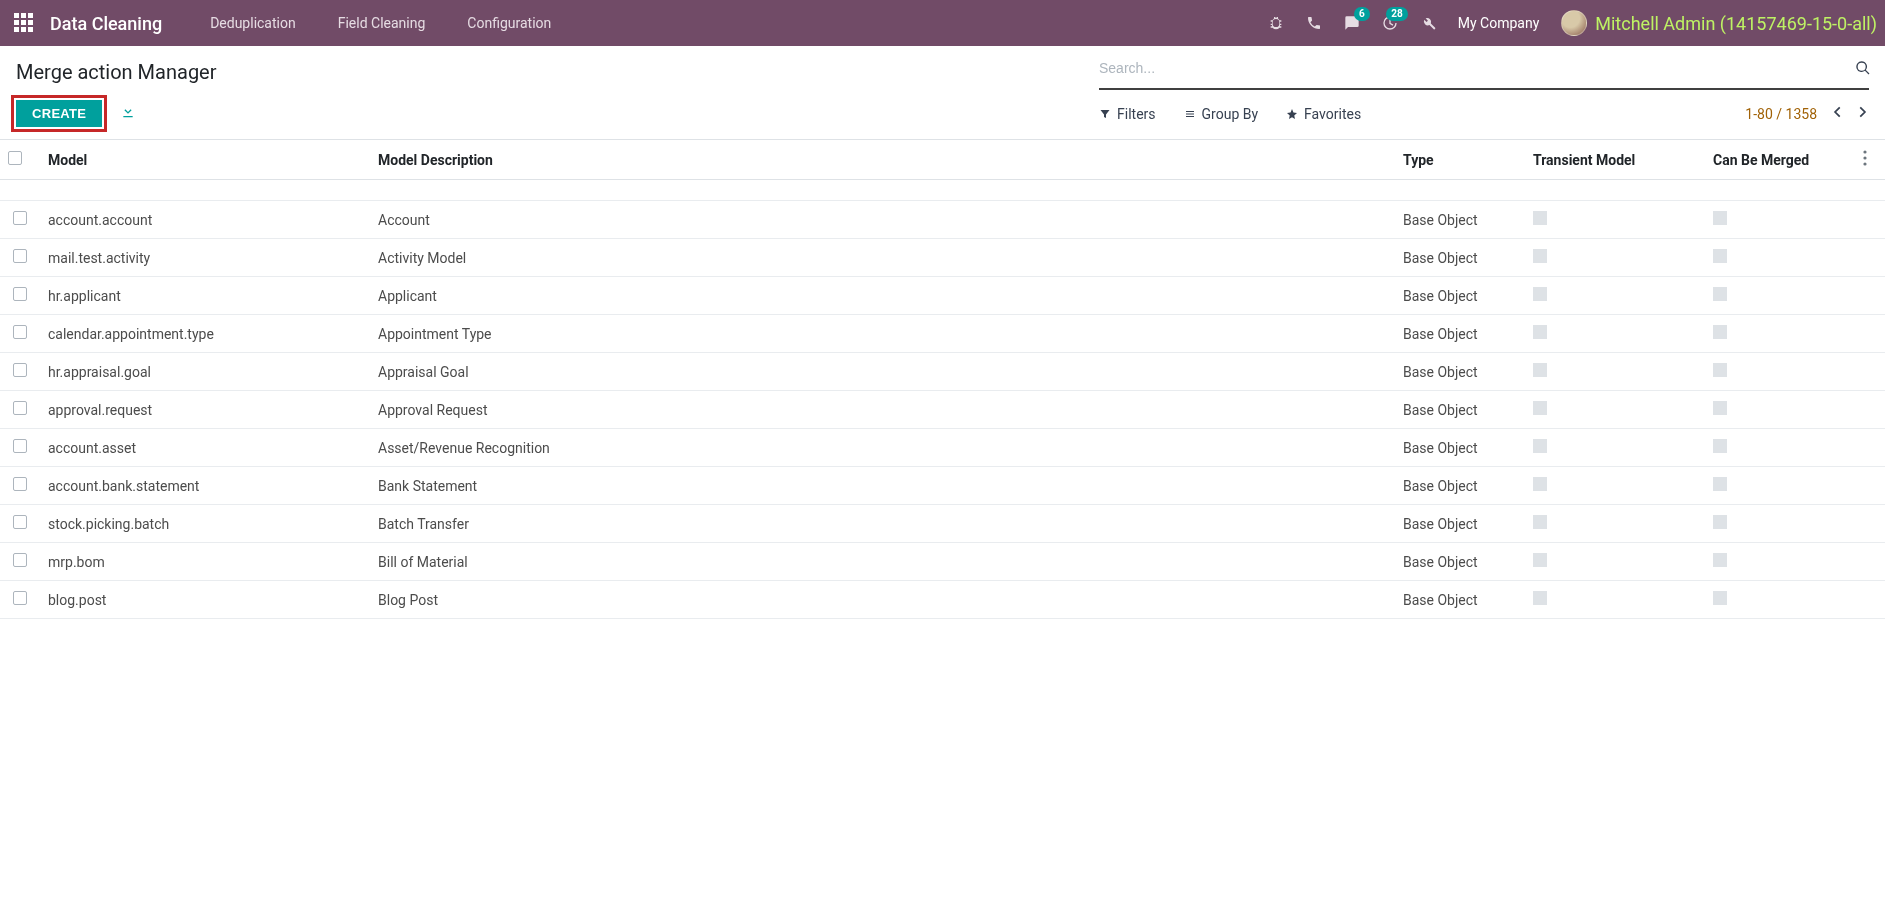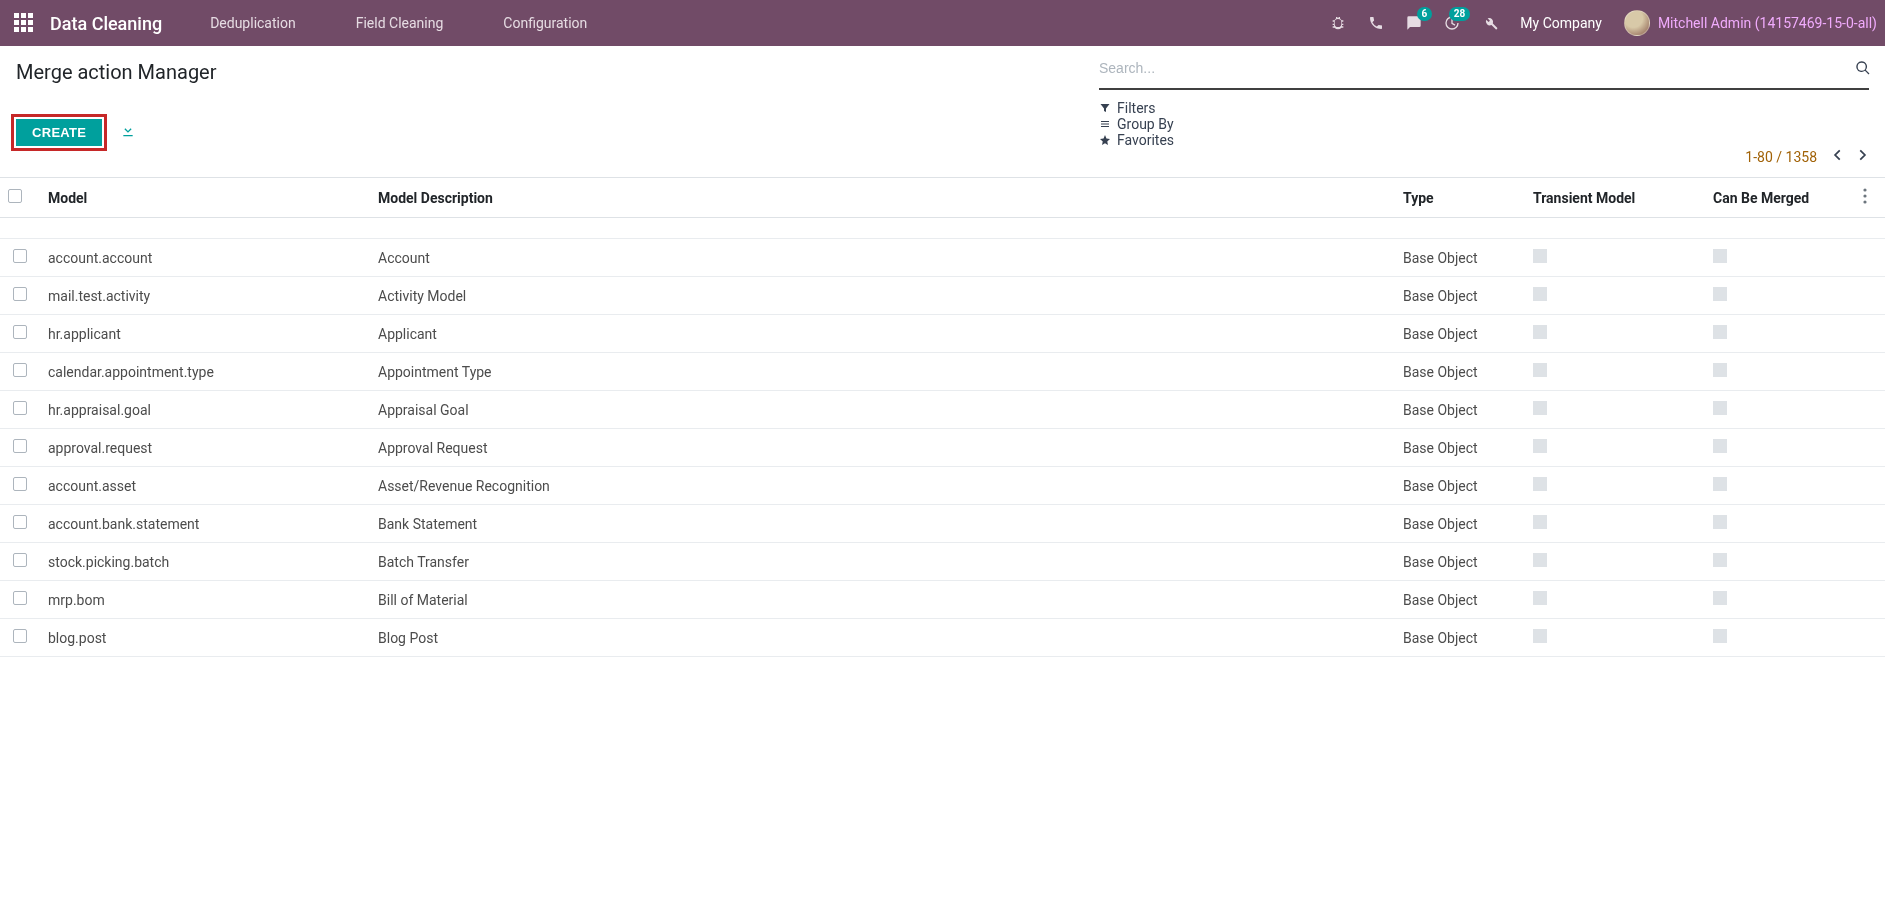--- a/index.html
+++ b/index.html
@@ -22,21 +22,21 @@
     width: 20px; height: 20px;
     display: grid;
     grid-template-columns: repeat(3, 5px);
     grid-template-rows: repeat(3, 5px);
     gap: 2px;
     margin-right: 16px;
     cursor: pointer;
   }
   .apps-icon span { background: #fff; }
   .app-title { font-size: 18px; font-weight: 500; margin-right: 48px; }
-  .nav-menu { display: flex; gap: 60px; text-align: right; }
+  .nav-menu { display: flex; gap: 42px; text-align: right; }
   .nav-item { color: #e6dce3; font-size: 14px; cursor: pointer; }
   .nav-spacer { flex: 1; }
   .nav-right { display: flex; align-items: center; gap: 22px; }
   .nav-icon { color: #e6dce3; cursor: pointer; position: relative; display: flex; align-items: center; }
   .nav-icon svg { width: 16px; height: 16px; fill: #e6dce3; }
   .badge {
     position: absolute;
     top: -8px; right: -10px;
     background: #00a09d;
     color: #fff;
@@ -46,21 +46,21 @@
     padding: 1px 5px;
     line-height: 1.2;
   }
   .company-name { color: #fff; font-size: 14px; cursor: pointer; }
   .user-block { display: flex; align-items: center; gap: 8px; cursor: pointer; }
   .avatar {
     width: 26px; height: 26px; border-radius: 50%;
     background: radial-gradient(circle at 35% 30%, #d8c9a8 40%, #875a4a 100%);
     border: 1px solid rgba(255,255,255,0.3);
   }
-  .user-name { color: #f0abfc; font-size: 14px; }
+  .user-name { color: #bef264; font-size: 18px; }
 
   
   .control-panel {
     padding: 14px 16px 0 16px;
   }
   .cp-row1 {
     display: flex;
     align-items: flex-start;
     margin-bottom: 10px;
   }
@@ -110,23 +110,22 @@
   }
   .btn-download {
     margin-left: 18px;
     color: #00a09d;
     cursor: pointer;
   }
   .btn-download svg { width: 16px; height: 16px; fill: #00a09d; }
   .cp-tools {
     margin-left: auto;
     display: flex;
-    align-items: flex-start;
+    align-items: center;
     width: 770px;
-    flex-direction: column;
   }
   .tool-item {
     display: flex; align-items: center; gap: 6px;
     margin-right: 28px;
     color: #374151;
     font-size: 14px;
     cursor: pointer;
   }
   .tool-item svg { width: 12px; height: 12px; fill: #374151; }
   .pager {

